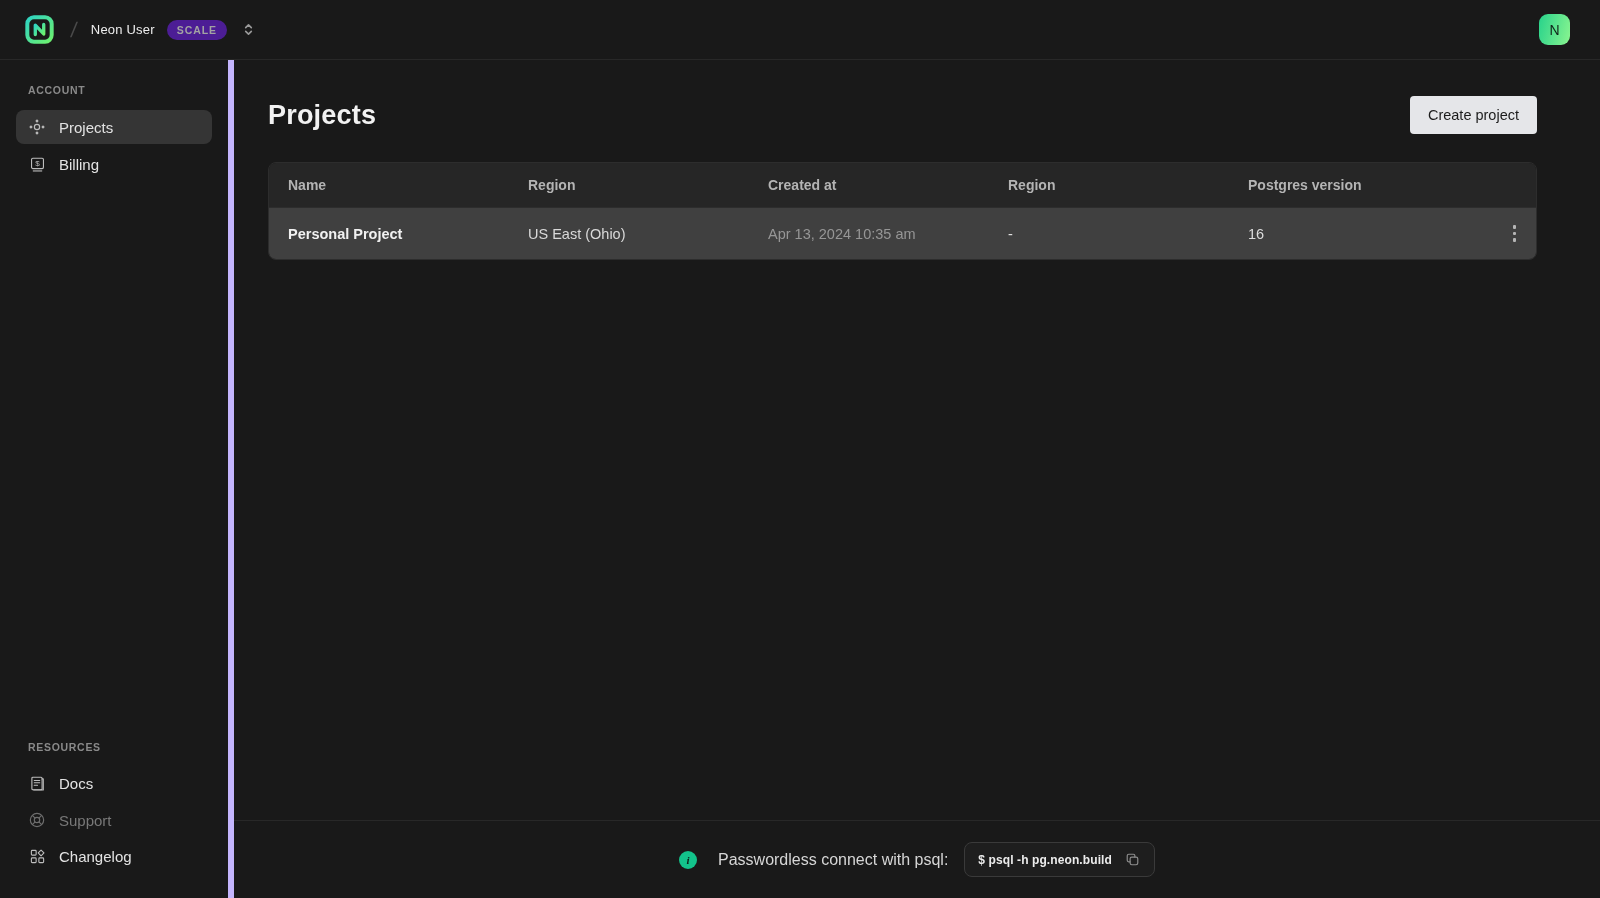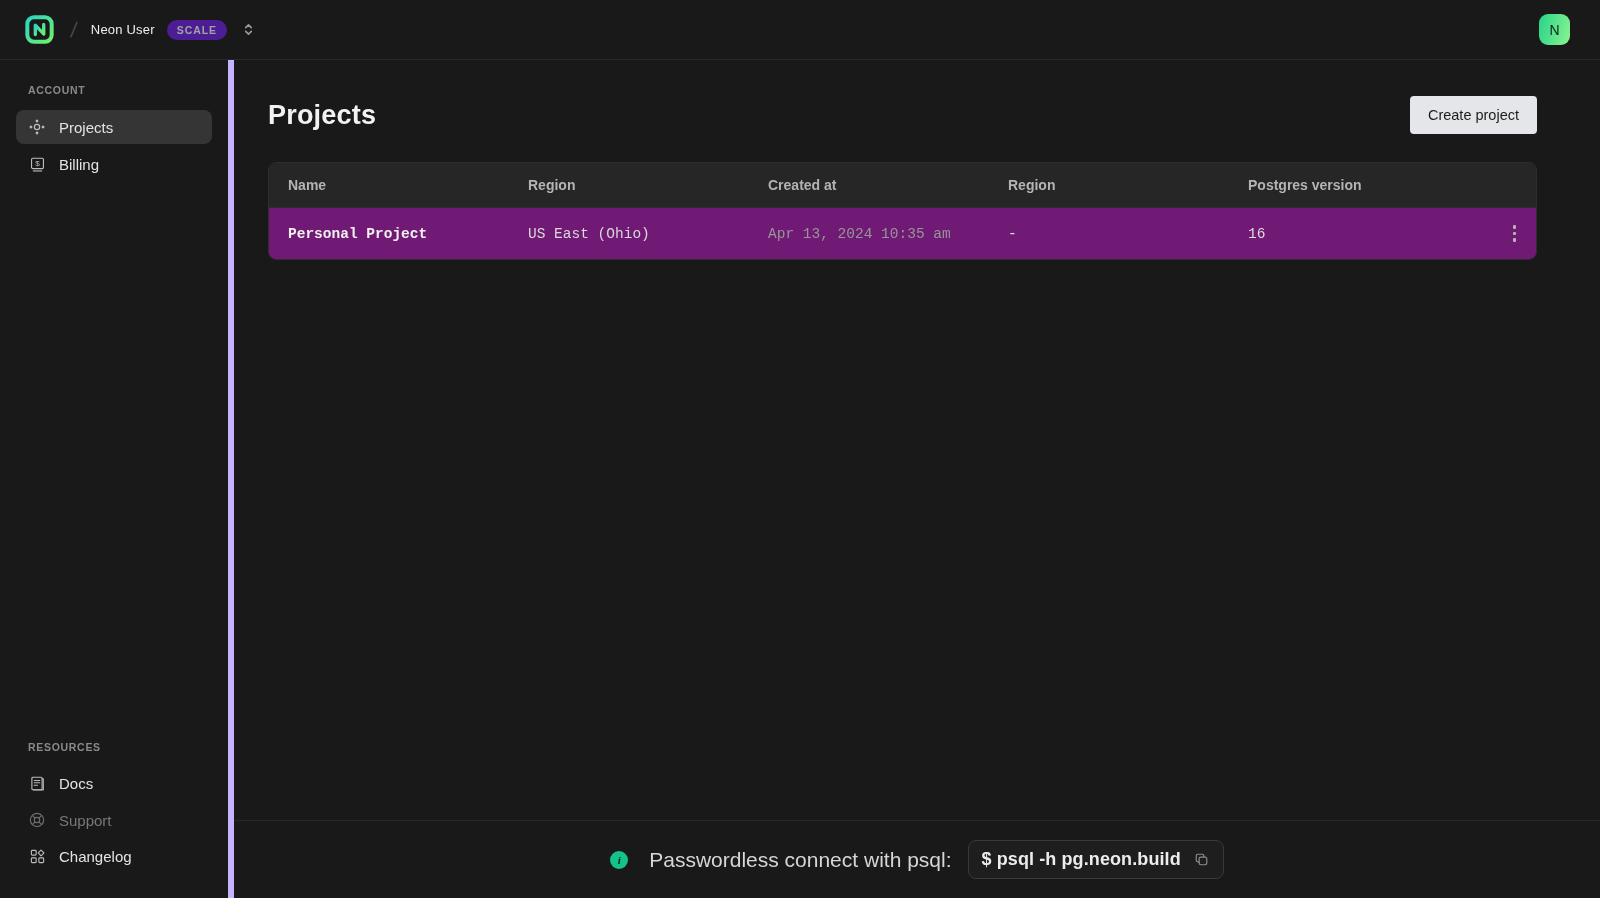--- a/index.html
+++ b/index.html
@@ -76,23 +76,22 @@
     overflow:hidden;
   }
   .t-head {
     display:flex; align-items:center;
     background:#262626; height:45px;
     font-size:14px; font-weight:600; color:#b4b4b4;
     border-bottom:1px solid #2d2d2d;
   }
   .t-row {
     display:flex; align-items:center;
-    background:#701a75; height:51px;
+    background:#404040; height:51px;
     font-size:14.5px;
-    font-family:Liberation Mono, monospace;
   }
   .t-cell { padding-left:19px; flex:0 0 240px; }
   .t-cell.last { flex:1; display:flex; align-items:center; justify-content:space-between; padding-right:14px; }
   .cell-name { font-weight:700; color:#f1f1f1; }
   .cell-region { color:#d9d9d9; }
   .cell-created { color:#969696; }
   .cell-storage { color:#e0e0e0; }
   .cell-version { color:#dcdcdc; }
   .kebab { display:flex; flex-direction:column; gap:3px; padding:6px; cursor:pointer; }
   .kebab i { width:3.5px; height:3.5px; border-radius:1px; background:#b5b5b5; }
@@ -100,28 +99,28 @@
   .footer {
     height:78px; border-top:1px solid #282828;
     display:flex; align-items:center; justify-content:center; gap:13px;
   }
   .info-dot {
     width:18px; height:18px; border-radius:50%;
     background:#13c38b; color:#0d221a;
     font-size:11px; font-weight:700; font-family:"Liberation Serif",serif;
     display:flex; align-items:center; justify-content:center; font-style:italic;
   }
-  .footer-text { font-size:21px; color:#d6d6d6;padding-left:8px; }
+  .footer-text { font-size:16px; color:#d6d6d6;padding-left:8px; }
   .cmd-box {
     display:flex; align-items:center; gap:12px;
     border:1px solid #3a3a3a; border-radius:8px;
     background:#1e1e1e;
     padding:8px 13px; margin-left:3px;
   }
-  .cmd-text { font-size:18px; font-weight:600; color:#ececec; letter-spacing:.1px; }
+  .cmd-text { font-size:12px; font-weight:600; color:#ececec; letter-spacing:.1px; }
   .copy-btn { display:flex; color:#8c8c8c; cursor:pointer; }
   svg { display:block; }
 </style>
 </head>
 <body>
 
 <header class="topbar">
   <div class="logo-wrap">
     <svg width="31" height="31" viewBox="0 0 28 28" fill="none">
       <defs>

